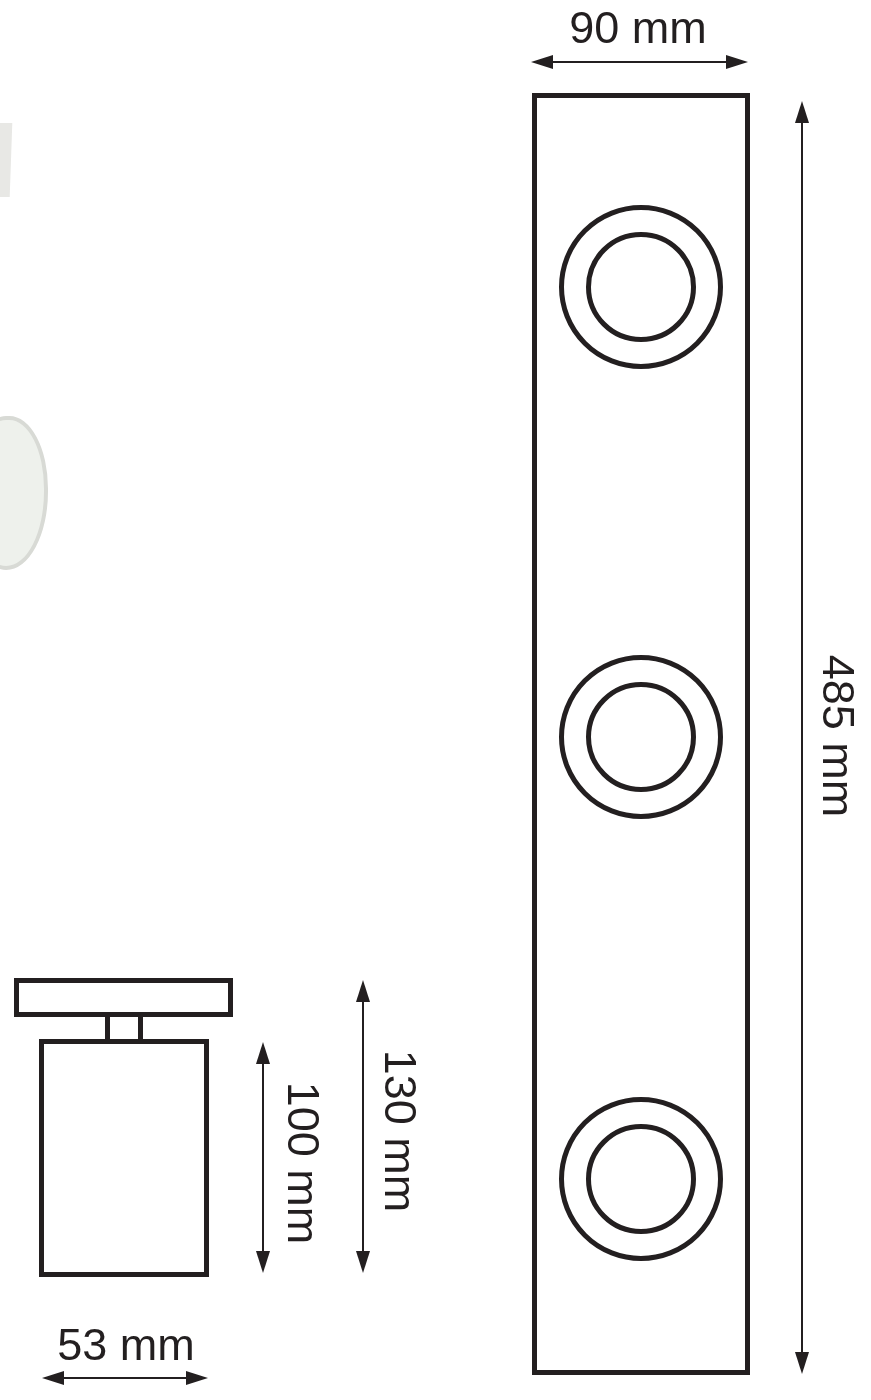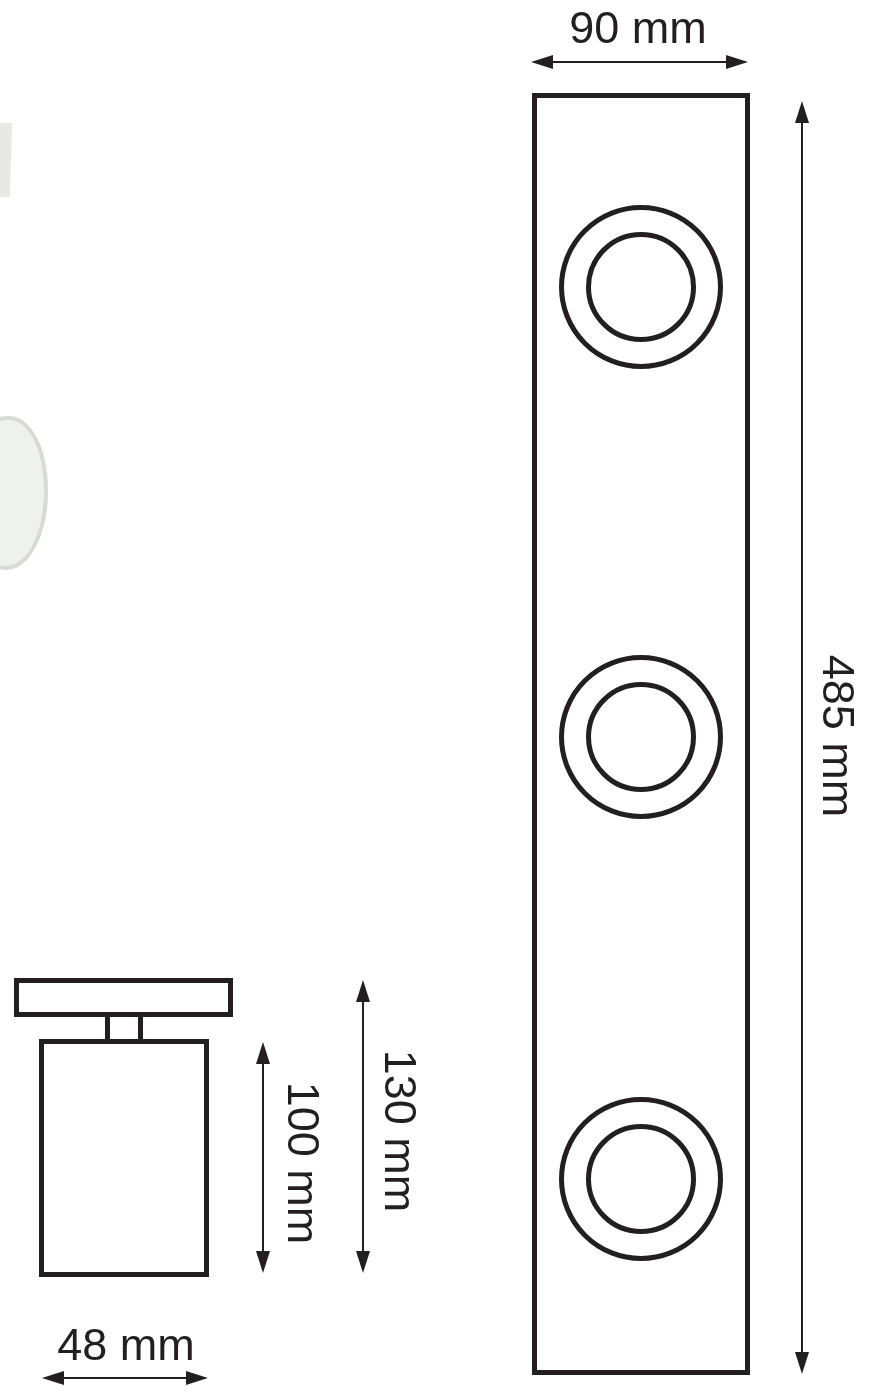--- a/index.html
+++ b/index.html
@@ -135,20 +135,20 @@
   </div>
   <div class="dim-label rot lbl-100">100 mm</div>
 
   <div class="vdim dim-130">
     <span class="ah up"></span>
     <span class="line"></span>
     <span class="ah down"></span>
   </div>
   <div class="dim-label rot lbl-130">130 mm</div>
 
-  <div class="dim-label lbl-62">48 mm</div>
+  <div class="dim-label lbl-62">53 mm</div>
   <div class="hdim dim-62">
     <span class="ah left"></span>
     <span class="line"></span>
     <span class="ah right"></span>
   </div>
 
 </div>
 
 </body></html>

